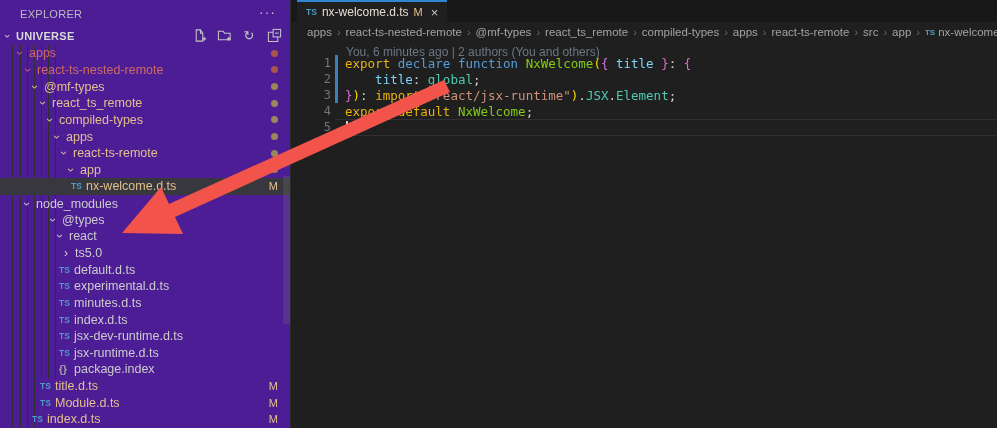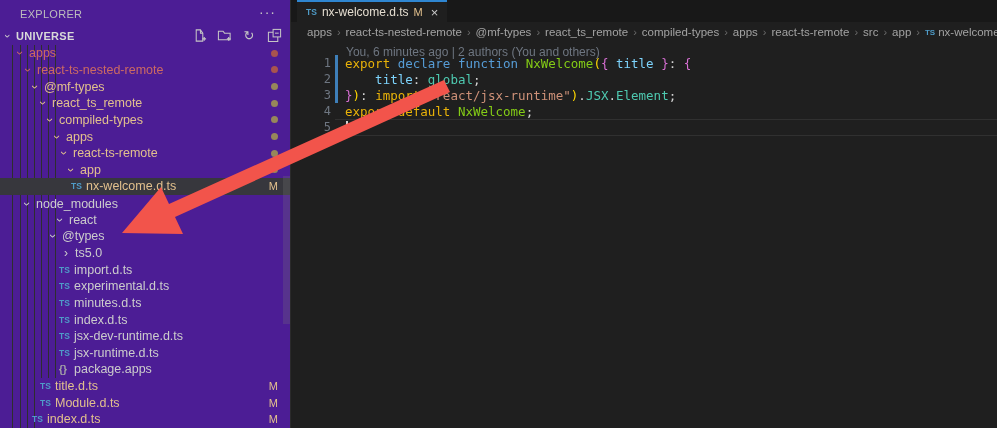--- a/index.html
+++ b/index.html
@@ -163,35 +163,35 @@
       </div>
       <div class="tree-row sel" style="padding-left: 71px;">
         <span class="ficon">TS</span>
         <span class="lbl lc-mod">nx-welcome.d.ts</span>
         <span class="row-badge mbadge">M</span>
       </div>
       <div class="tree-row" style="padding-left: 21px; align-items: flex-end;">
         <span class="chev open" style="color: rgb(204, 204, 204);">›</span>
         <span class="lbl lc-plain">node_modules</span>
       </div>
+      <div class="tree-row" style="padding-left: 47px;">
+        <span class="chev open" style="color: rgb(204, 204, 204);">›</span>
+        <span class="lbl lc-plain">@types</span>
+      </div>
       <div class="tree-row" style="padding-left: 54px;">
         <span class="chev open" style="color: rgb(204, 204, 204);">›</span>
         <span class="lbl lc-plain">react</span>
       </div>
-      <div class="tree-row" style="padding-left: 47px;">
-        <span class="chev open" style="color: rgb(204, 204, 204);">›</span>
-        <span class="lbl lc-plain">@types</span>
-      </div>
       <div class="tree-row" style="padding-left: 60px;">
         <span class="chev" style="color: rgb(204, 204, 204);">›</span>
         <span class="lbl lc-plain">ts5.0</span>
       </div>
       <div class="tree-row" style="padding-left: 59px;">
         <span class="ficon">TS</span>
-        <span class="lbl lc-plain">import.d.ts</span>
+        <span class="lbl lc-plain">default.d.ts</span>
       </div>
       <div class="tree-row" style="padding-left: 59px;">
         <span class="ficon">TS</span>
         <span class="lbl lc-plain">experimental.d.ts</span>
       </div>
       <div class="tree-row" style="padding-left: 59px;">
         <span class="ficon">TS</span>
         <span class="lbl lc-plain">minutes.d.ts</span>
       </div>
       <div class="tree-row" style="padding-left: 59px;">
@@ -201,21 +201,21 @@
       <div class="tree-row" style="padding-left: 59px;">
         <span class="ficon">TS</span>
         <span class="lbl lc-plain">jsx-dev-runtime.d.ts</span>
       </div>
       <div class="tree-row" style="padding-left: 59px;">
         <span class="ficon">TS</span>
         <span class="lbl lc-plain">jsx-runtime.d.ts</span>
       </div>
       <div class="tree-row" style="padding-left: 59px;">
         <span class="ficon json">{}</span>
-        <span class="lbl lc-plain">package.apps</span>
+        <span class="lbl lc-plain">package.index</span>
       </div>
       <div class="tree-row" style="padding-left: 40px;">
         <span class="ficon">TS</span>
         <span class="lbl lc-mod">title.d.ts</span>
         <span class="row-badge mbadge">M</span>
       </div>
       <div class="tree-row" style="padding-left: 40px;">
         <span class="ficon">TS</span>
         <span class="lbl lc-mod">Module.d.ts</span>
         <span class="row-badge mbadge">M</span>

